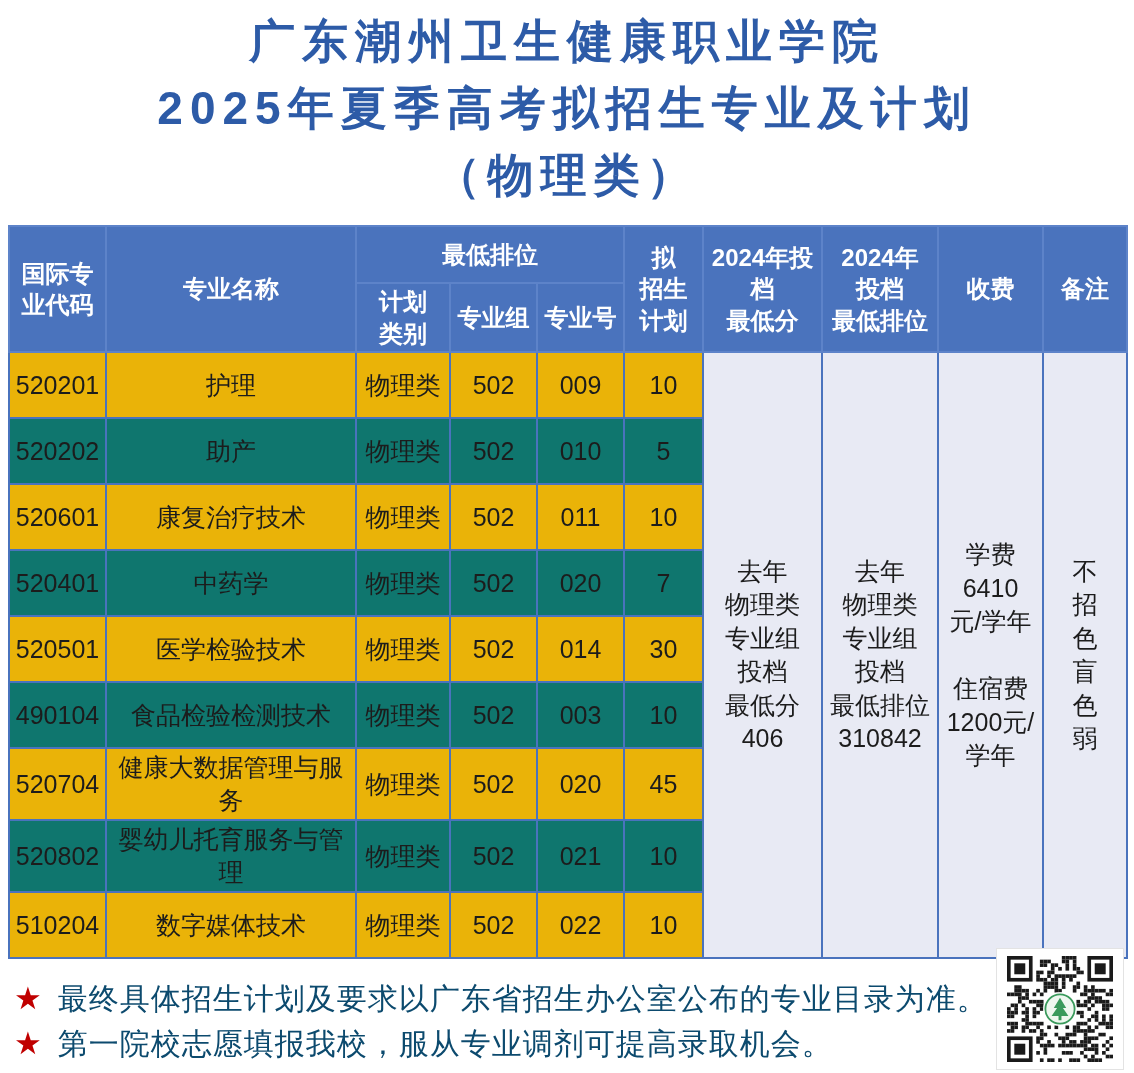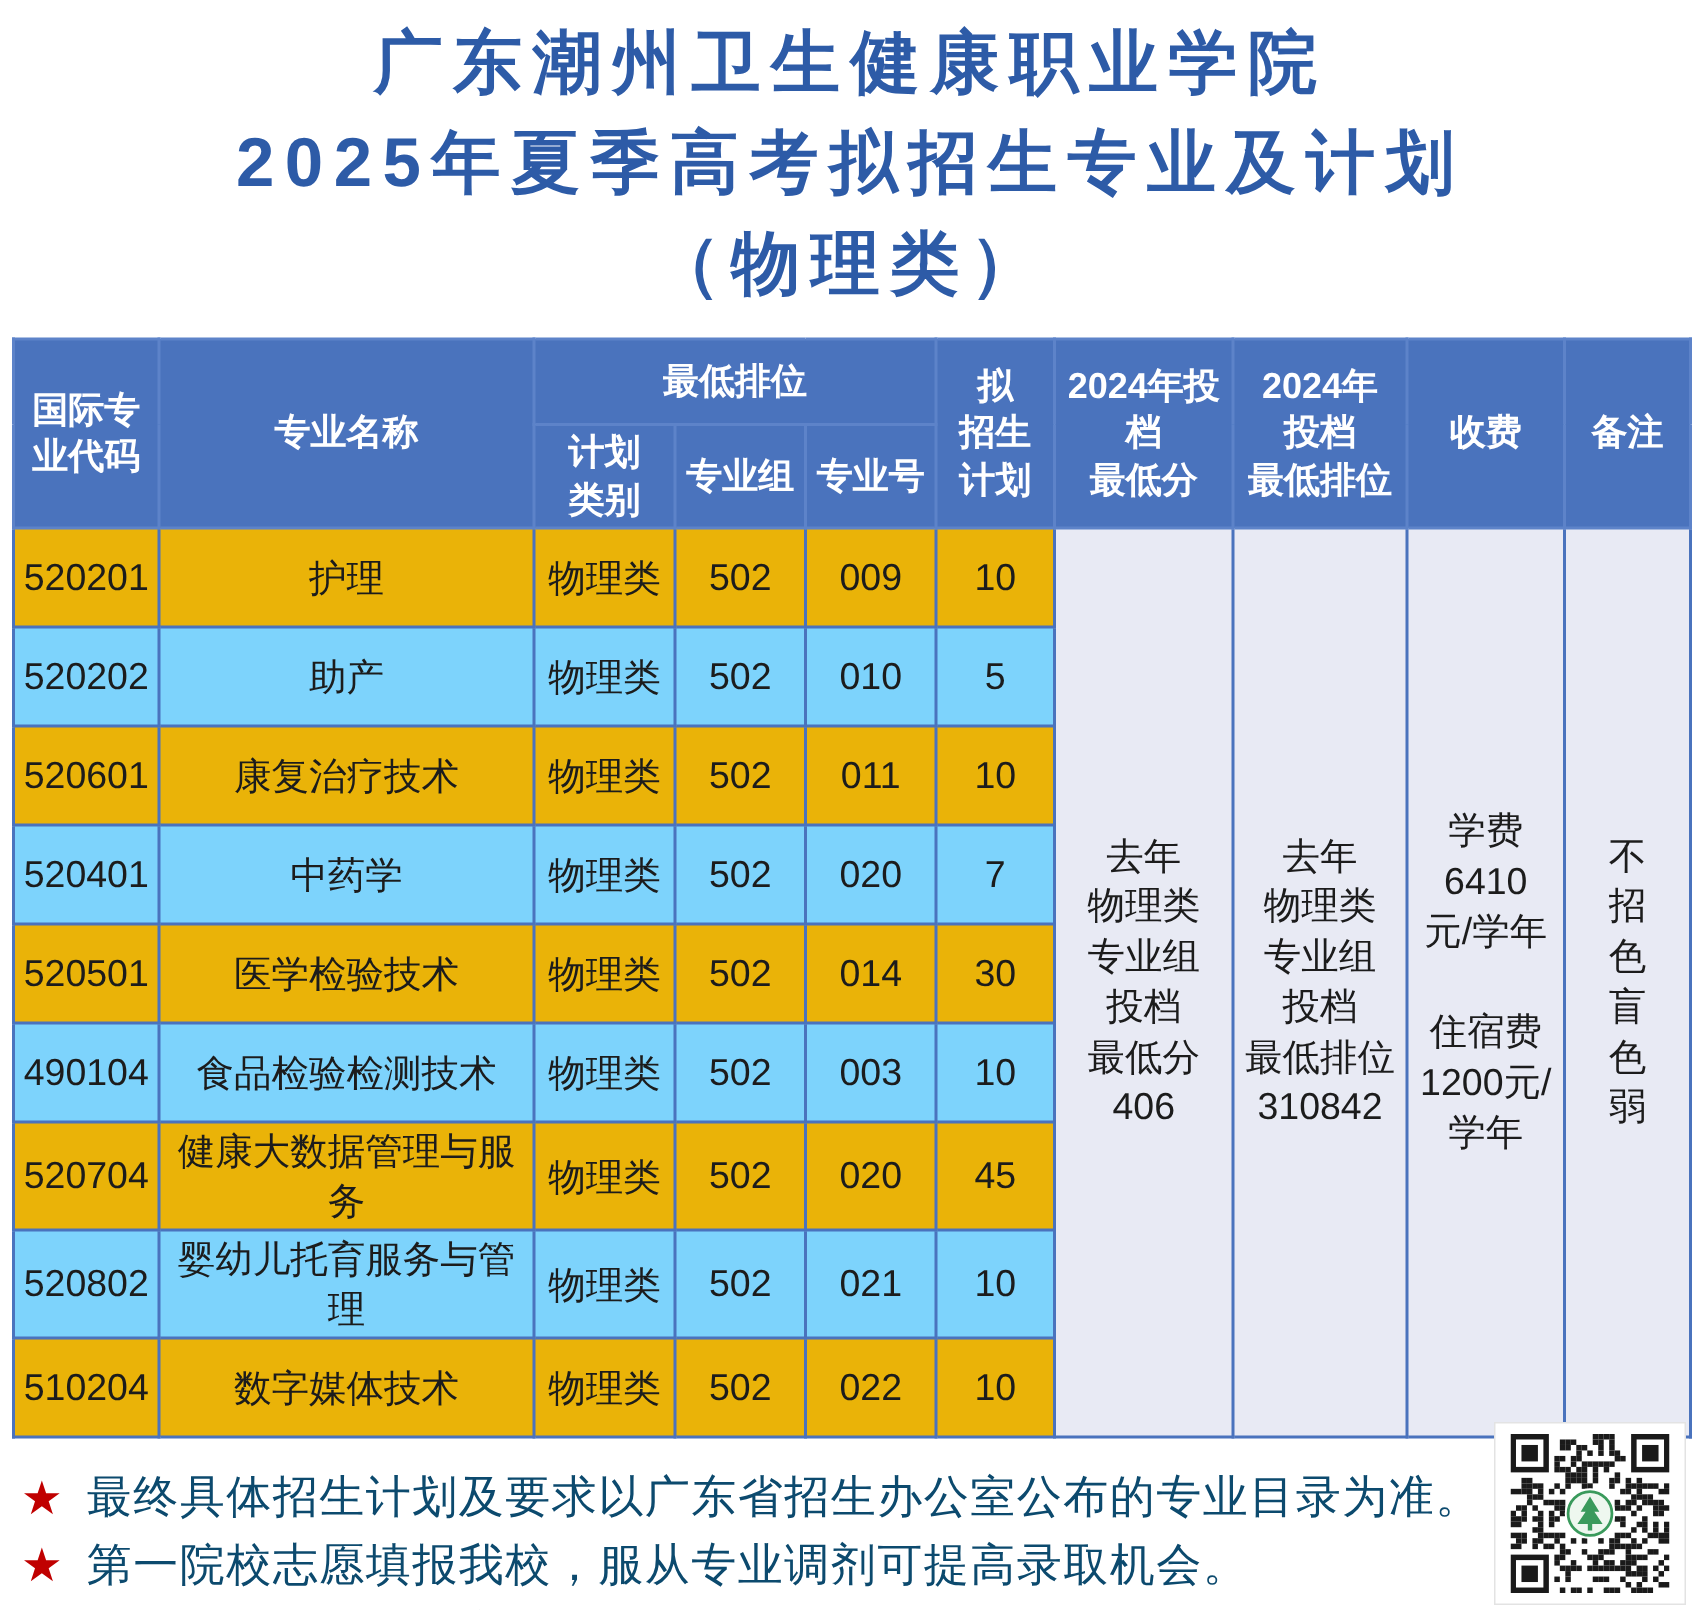--- a/index.html
+++ b/index.html
@@ -46,21 +46,21 @@
     color:#1c1c1c;
     text-align:center;
     vertical-align:middle;
     border:2px solid #4a73bd;
     padding:2px;
   }
   tr.hdr-1 { height:57px; }
   tr.hdr-2 { height:64px; }
   tr.data-row { height:66px; }
   tr.row-light td { background:#eab308; }
-  tr.row-dark  td { background:#7dd3fc; }
+  tr.row-dark  td { background:#0f766e; }
   td.merged-cell {
     background:#e8eaf4 !important;
     font-size:25px;
     line-height:1.34;
     white-space:pre-line;
   }
   
   .notes { margin:22px 0 0 14px; }
   .note-line { display:flex; align-items:flex-start; margin-bottom:9px; }
   .note-star {

